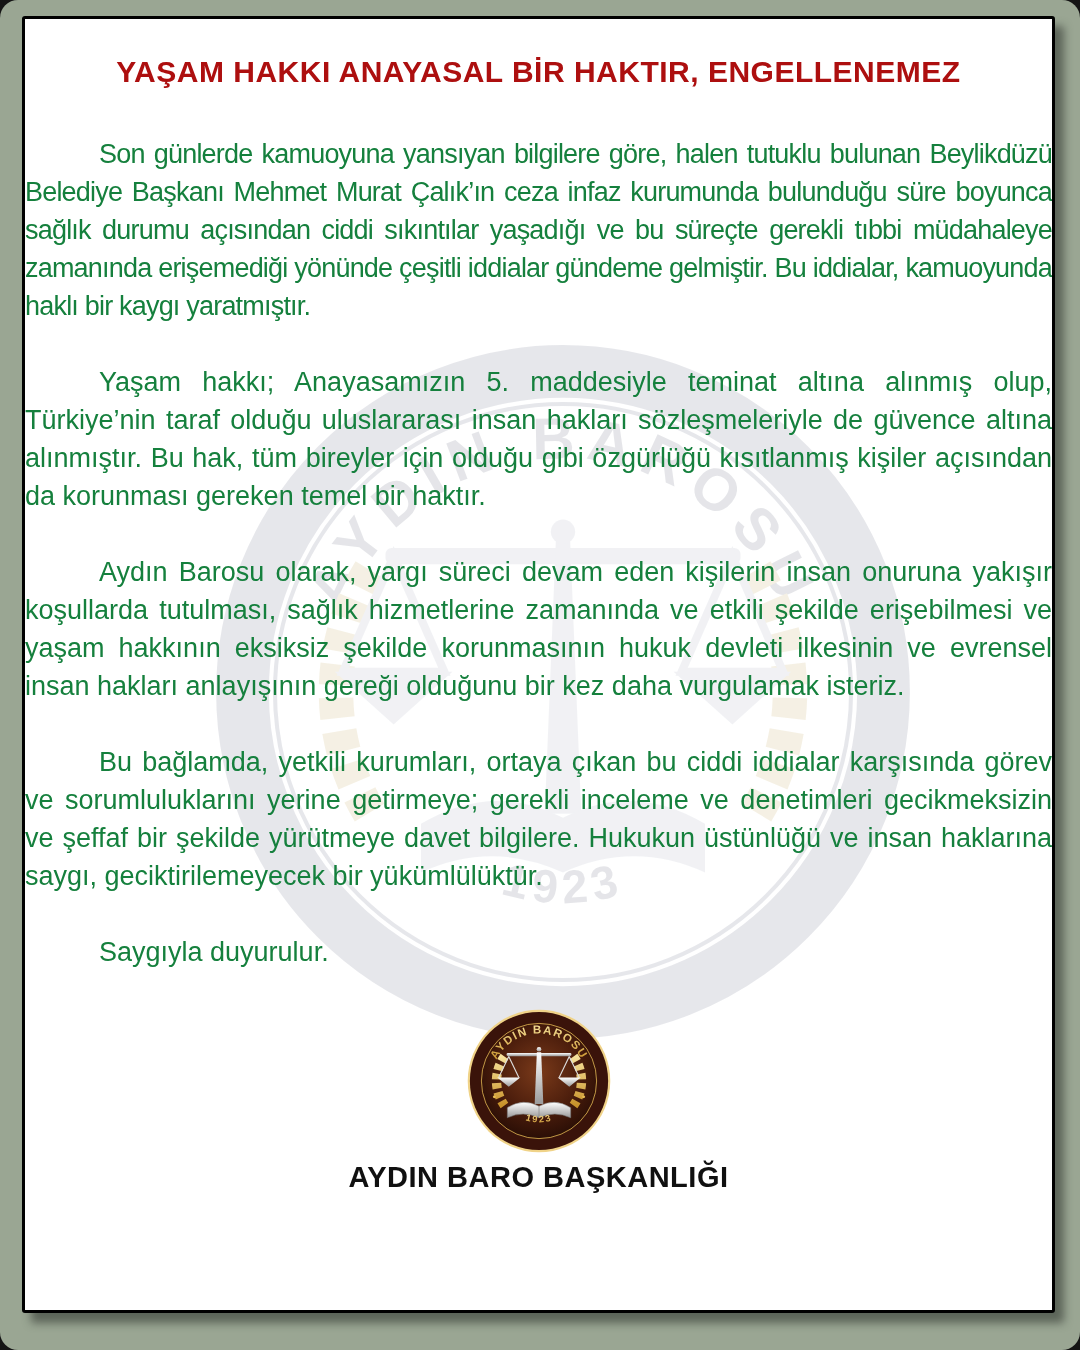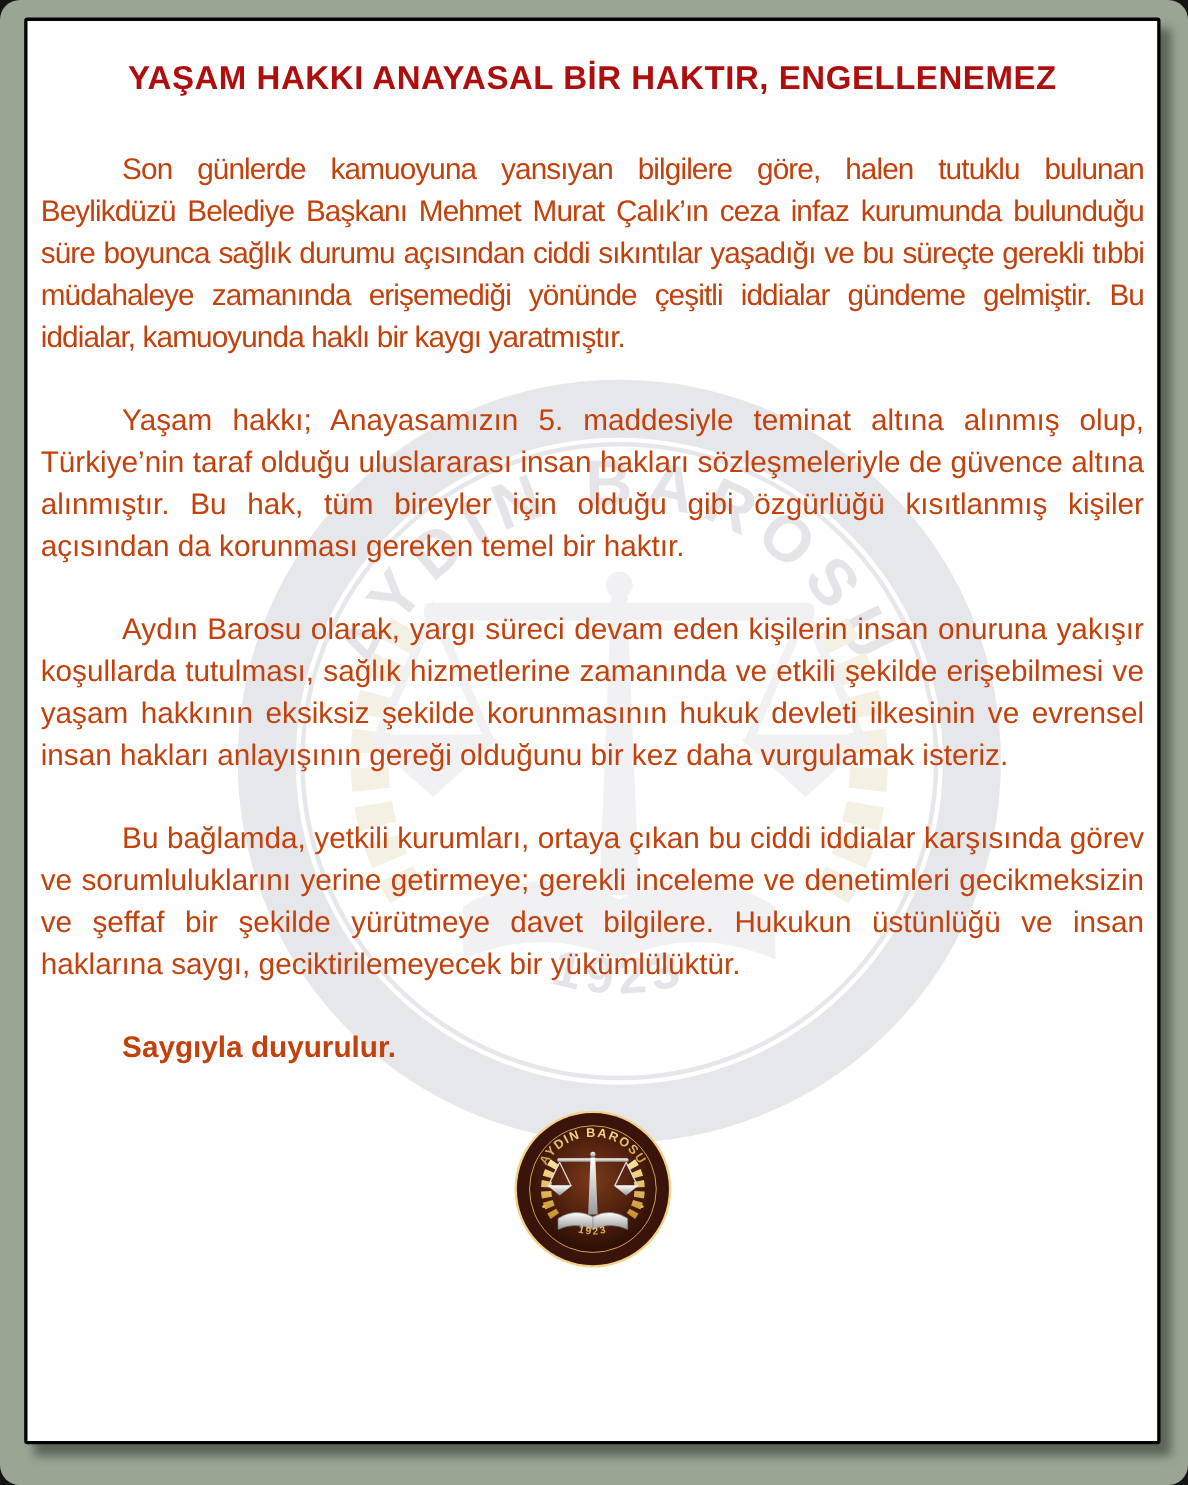--- a/index.html
+++ b/index.html
@@ -11,32 +11,32 @@
   .document{
     position:absolute;left:22px;top:16px;width:1027px;height:1291px;
     background:#ffffff;border:3px solid #000;border-radius:3px;
     box-shadow:9px 10px 9px rgba(42,48,42,0.55);
     overflow:hidden;
   }
   .watermark{
     position:absolute;left:183px;top:318px;width:710px;height:710px;
     opacity:0.12;pointer-events:none;
   }
-  .content{position:relative;padding:0 12px;}
+  .content{position:relative;padding:0 0;}
   .title{
     margin:36px 0 46px;text-align:center;
     font-size:30px;font-weight:700;letter-spacing:0.5px;
     color:#ad0f0f;
   }
   .para{
-    margin:0 0 38px;font-size:27px;line-height:38px;color:#c2410c;
+    margin:0 0 38px;font-size:27px;line-height:38px;color:#15803d;
     text-align:justify;text-indent:74px;
   }
   .para.narrow{letter-spacing:-0.8px;}
-  .para.closing{text-align:left;font-weight:bold;}
+  .para.closing{text-align:left;}
   .logo-row{margin-top:18px;text-align:center;}
   .logo{width:144px;height:144px;vertical-align:top;}
   .footer{
     margin-top:8px;text-align:center;
     font-size:29px;font-weight:700;letter-spacing:0.5px;color:#101010;
   }
 </style>
 </head>
 <body>
 
@@ -123,15 +123,16 @@
             <line x1="100" y1="135" x2="100" y2="151" stroke="#8a8a8a" stroke-width="1"></line>
           </g>
           <circle cx="38" cy="122" r="2" fill="#e8bc53"></circle>
           <circle cx="162" cy="122" r="2" fill="#e8bc53"></circle>
           <text font-size="13" font-weight="bold" letter-spacing="2.5" fill="url(#goldG)" font-family="Liberation Sans, sans-serif">
             <textPath href="#lgBot" startOffset="50%" text-anchor="middle">1923</textPath>
           </text>
         </svg>
       </div>
 
+      <div class="footer">AYDIN BARO BAŞKANLIĞI</div>
     </div>
   </div>
 </div>
 
 </body></html>

